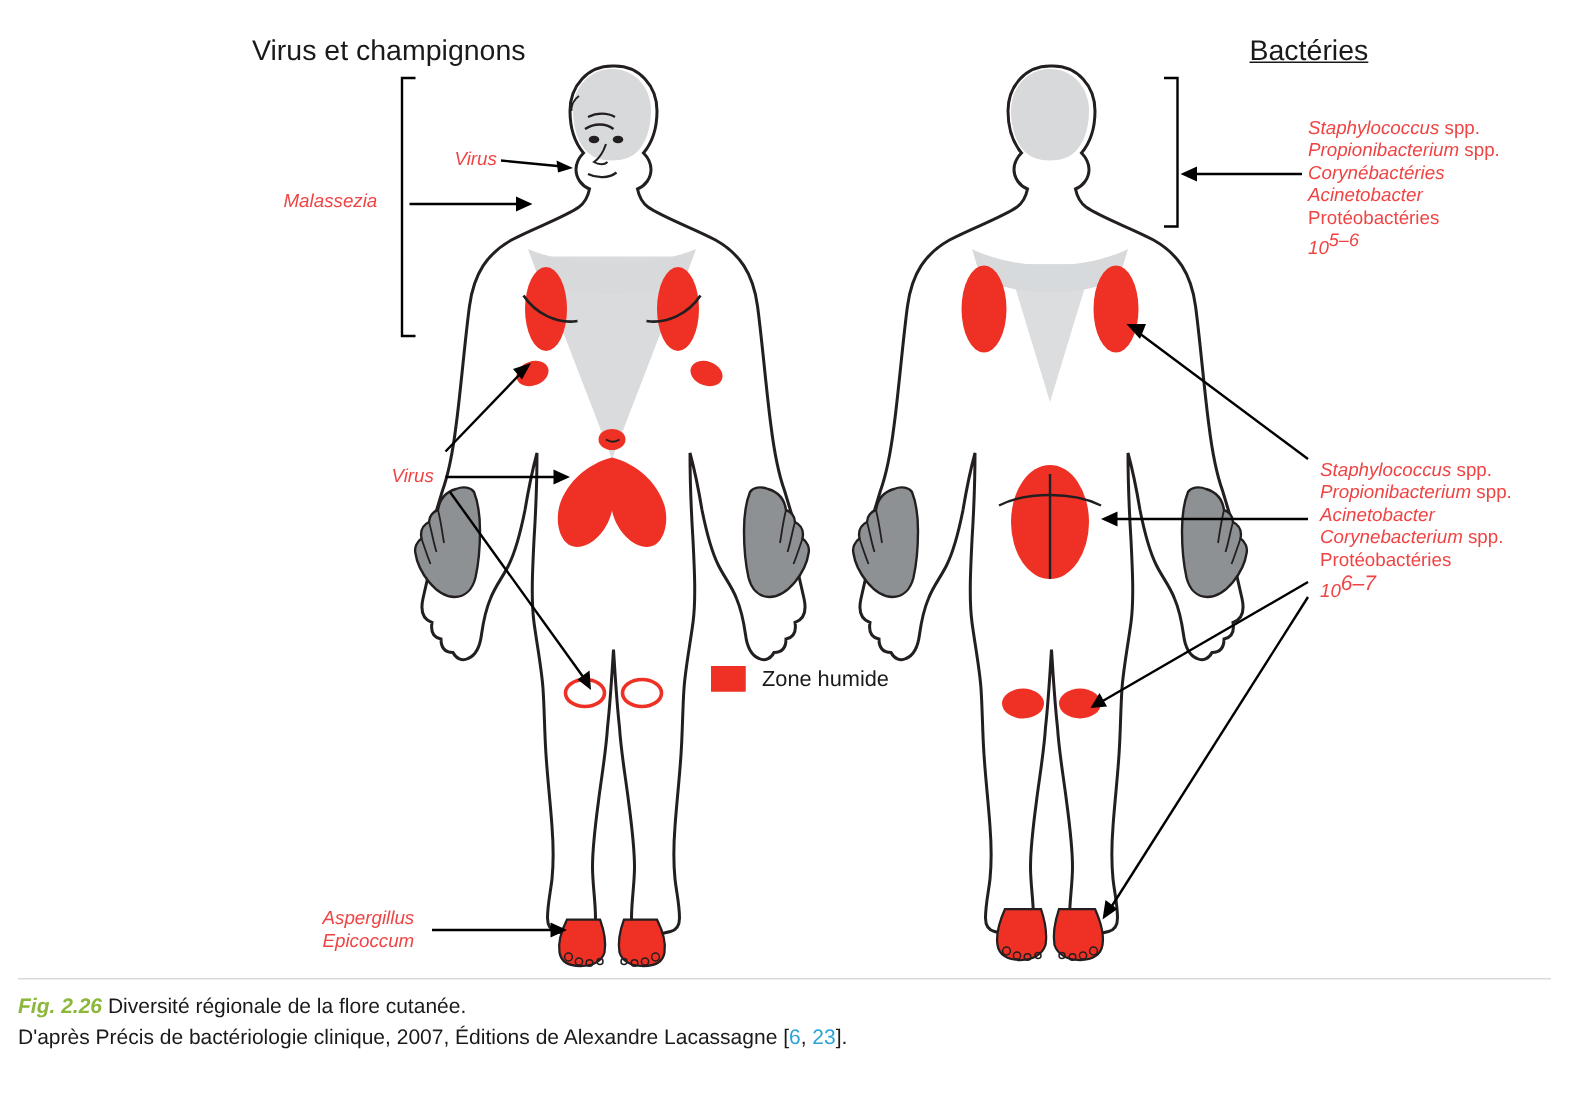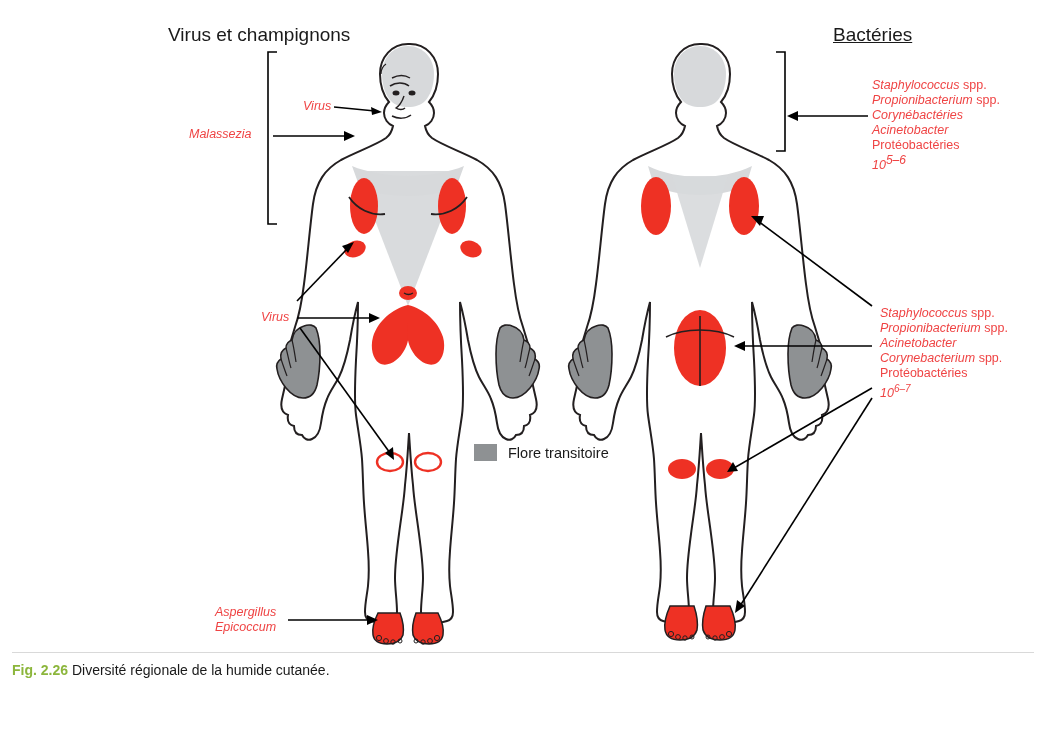--- a/index.html
+++ b/index.html
@@ -65,20 +65,21 @@
     left: 12px;
     top: 644px;
     width: 1020px;
     font-size: 14px;
     line-height: 21px;
     color: #1a1a1a;
   }
   .caption .fignum {
     color: #8cb63c;
     font-weight: bold;
+    font-style: italic;
   }
   .caption .ref { color: #29a3d6; }
   .caption sup { font-size: 9px; vertical-align: super; }
 
   .sepline {
     position: absolute;
     left: 12px;
     top: 636px;
     width: 1022px;
     height: 1px;
@@ -321,32 +322,35 @@
     <div>
       <span class="it">Acinetobacter</span>
     </div>
     <div>
       <span class="it">Corynebacterium</span><span> spp.</span>
     </div>
     <div>
       <span>Protéobactéries</span>
     </div>
     <div>
-      <span class="bold-it">10</span><sup class="bold-it" style="font-size:10px">6–7</sup>
+      <span class="bold-it">10</span><sup class="bold-it" style="font-size:14px">6–7</sup>
     </div>
   </div>
 
   <div class="legend">
     <div class="legend-row">
-      <span class="swatch" style="background:#8e9193; border:1px solid #8e9193;"></span>
-      <span class="legend-text">Flore transitoire</span>
+      <span class="swatch" style="background:#ee3124; border:1px solid #ee3124;"></span>
+      <span class="legend-text">Zone humide</span>
     </div>
   </div>
 
   <div class="sepline"></div>
   <div class="caption">
     <div>
       <span class="fignum">Fig. 2.26</span>
-      <span>Diversité régionale de la humide cutanée.</span>
+      <span>Diversité régionale de la flore cutanée.</span>
+    </div>
+    <div>
+      <span>D'après Précis de bactériologie clinique, 2007, Éditions de Alexandre Lacassagne [</span><span class="ref">6</span><span>, </span><span class="ref">23</span><span>].</span>
     </div>
   </div>
 
 </div>
 
 </body></html>

